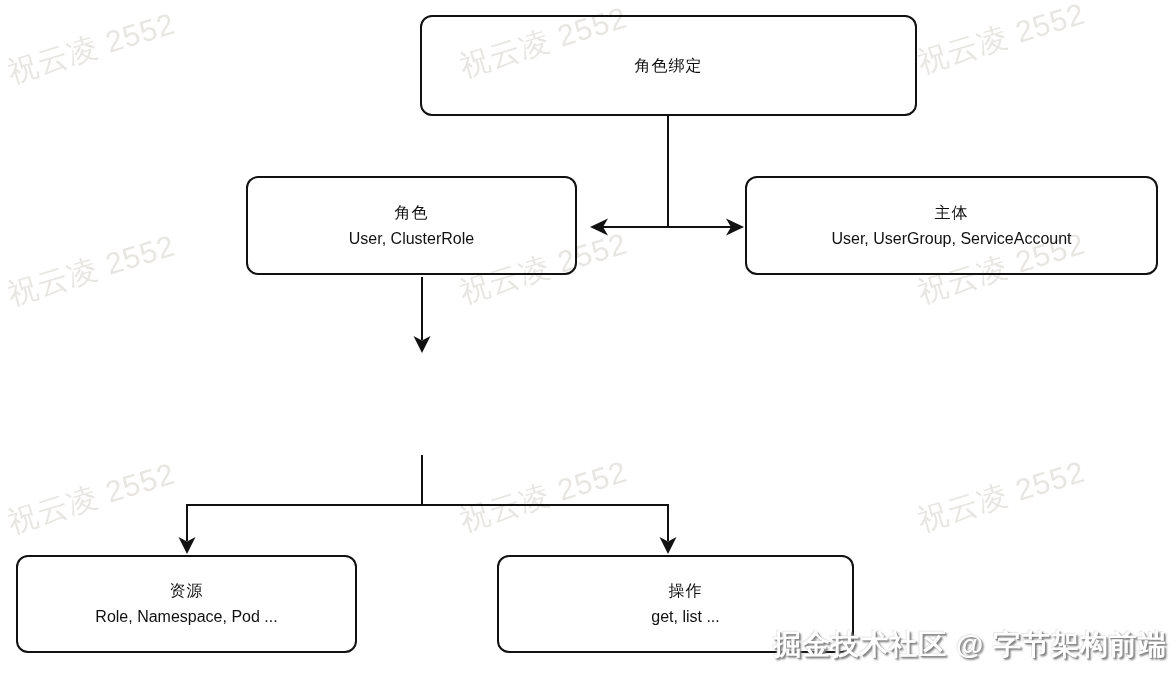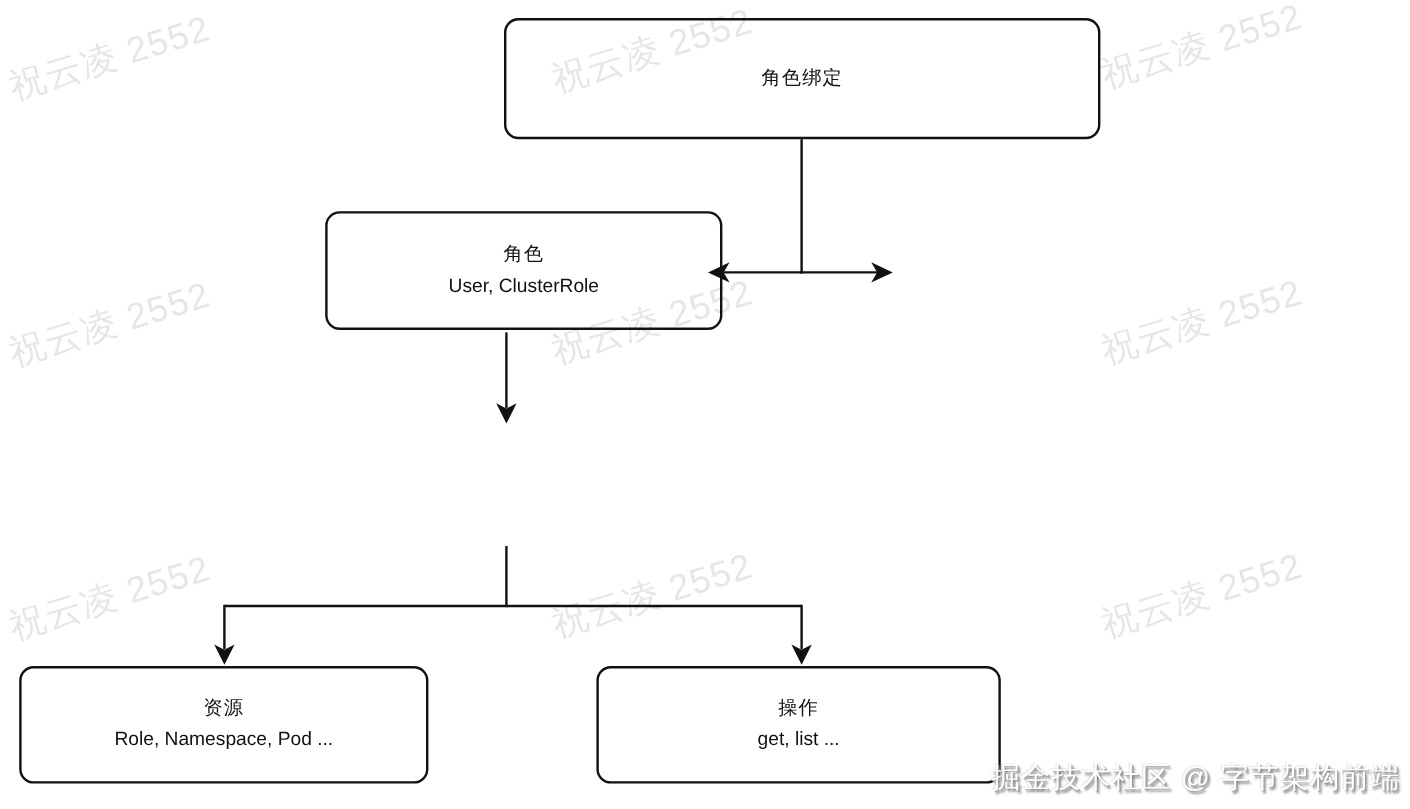--- a/index.html
+++ b/index.html
@@ -41,22 +41,22 @@
     line-height:1.1;
     text-align:center;
   }
   .node .zh { letter-spacing:1px; }
 
   
   .credit {
     position:absolute;
     right:8px; bottom:10px;
     z-index:4;
-    font-size:24px;
-    font-weight:normal;
+    font-size:28px;
+    font-weight:bold;
     letter-spacing:1px;
     color:#ffffff;
     text-shadow: 2px 2px 2px rgba(125,125,125,0.95),
                  1px 1px 0 rgba(170,170,170,0.8),
                  -1px -1px 1px rgba(215,215,215,0.6);
     white-space:nowrap;
   }
 </style>
 </head>
 <body>
@@ -97,32 +97,36 @@
       <path d="M422,353 L413.5,336 L422,340.5 L430.5,336 Z"></path>
       <path d="M187,554 L178.5,537 L187,541.5 L195.5,537 Z"></path>
       <path d="M668,554 L659.5,537 L668,541.5 L676.5,537 Z"></path>
     </g>
   </svg>
 
   <div class="node" style="left:420px; top:15px;  width:493px; height:97px;">
     <span class="zh">角色绑定</span>
   </div>
 
-  <div class="node" style="left:271px; top:176px; width:327px; height:95px;text-align:right;">
+  <div class="node" style="left:246px; top:176px; width:327px; height:95px;text-align:right;">
     <span class="zh">角色</span>
     <span class="en">User, ClusterRole</span>
   </div>
 
+  <div class="node" style="left:745px; top:176px; width:409px; height:95px;">
+    <span class="zh">主体</span>
+    <span class="en">User, UserGroup, ServiceAccount</span>
+  </div>
 
 
   <div class="node" style="left:16px;  top:555px; width:337px; height:94px;text-align:right;">
     <span class="zh">资源</span>
     <span class="en">Role, Namespace, Pod ...</span>
   </div>
 
-  <div class="node" style="left:497px; top:555px; width:333px; height:94px;">
+  <div class="node" style="left:497px; top:555px; width:333px; height:94px;padding-left:20px;">
     <span class="zh">操作</span>
     <span class="en">get, list ...</span>
   </div>
 
   <div class="credit">掘金技术社区 @ 字节架构前端</div>
 
 </div>
 
 </body></html>

